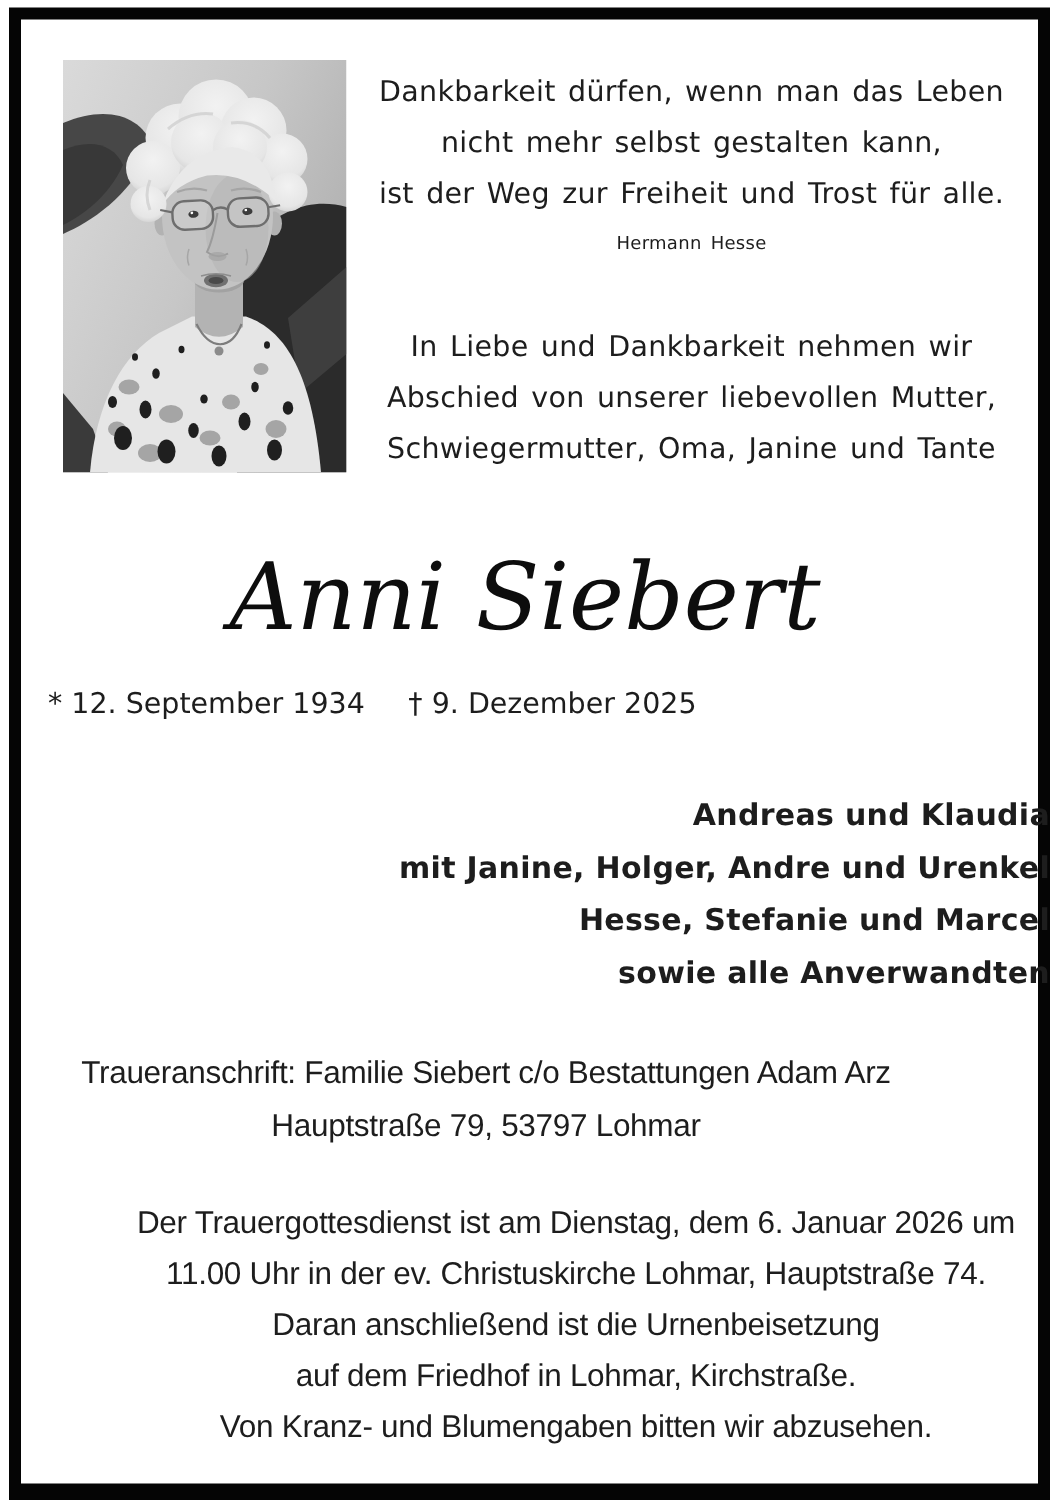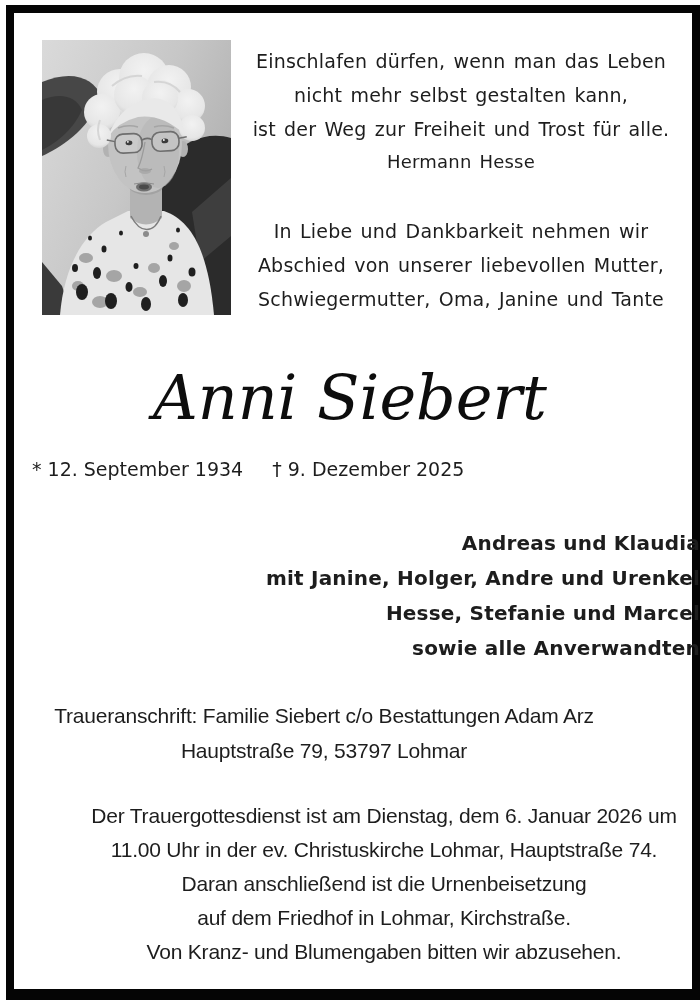--- a/index.html
+++ b/index.html
@@ -33,21 +33,21 @@
   .quote-block {
     position: absolute;
     left: 233px; top: 44px; width: 456px;
     text-align: center;
     font-size: 19px;
     line-height: 34px;
     word-spacing: 2px;
     letter-spacing: 0.2px;
   }
   .quote-attribution {
-    font-size: 18px;
+    font-size: 12px;
     line-height: 32px;
   }
   .intro-block {
     position: absolute;
     left: 233px; top: 214px; width: 456px;
     text-align: center;
     font-size: 19px;
     line-height: 34px;
     word-spacing: 2px;
     letter-spacing: 0.2px;
@@ -212,21 +212,21 @@
       <path d="M137,100 L145,99" stroke="#6e6e6e" stroke-width="1.4"></path>
 
       <ellipse cx="87" cy="102" rx="3.4" ry="2.4" fill="#3c3c3c"></ellipse>
       <ellipse cx="123" cy="102" rx="3.4" ry="2.4" fill="#3c3c3c"></ellipse>
       <circle cx="86" cy="101" r="0.9" fill="#ffffff"></circle>
       <circle cx="122" cy="101" r="0.9" fill="#ffffff"></circle>
     </g>
   </svg>
 
   <div class="quote-block">
-    <div>Einschlafen dürfen, wenn man das Leben</div>
+    <div>Dankbarkeit dürfen, wenn man das Leben</div>
     <div>nicht mehr selbst gestalten kann,</div>
     <div>ist der Weg zur Freiheit und Trost für alle.</div>
     <div class="quote-attribution">Hermann Hesse</div>
   </div>
 
   <div class="intro-block">
     <div>In Liebe und Dankbarkeit nehmen wir</div>
     <div>Abschied von unserer liebevollen Mutter,</div>
     <div>Schwiegermutter, Oma, Janine und Tante</div>
   </div>

